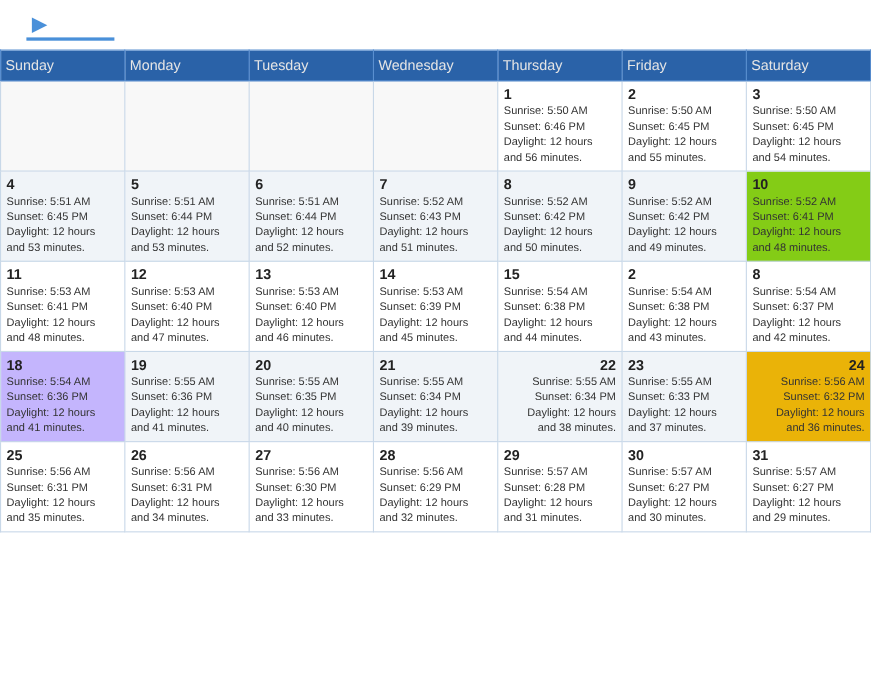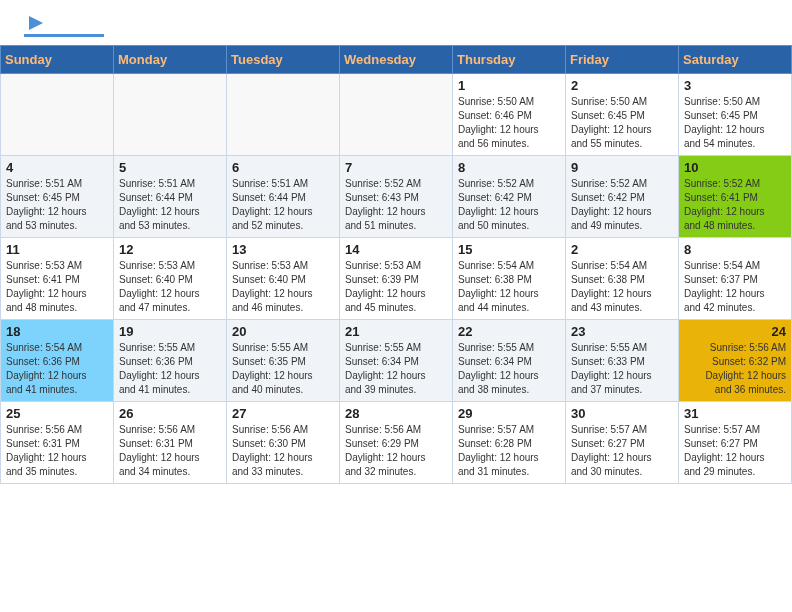--- a/index.html
+++ b/index.html
@@ -42,23 +42,23 @@
       color: #444;
       font-weight: normal;
     }
     .calendar {
       width: 100%;
       border-collapse: collapse;
       margin: 0 0 0 0;
     }
     .calendar th {
       background: #2a62a8;
-      color: #fdba74;
+      color: #e5e5e5;
       font-size: 13px;
-      font-weight: bold;
+      font-weight: normal;
       padding: 6px 4px;
       text-align: left;
       border: 1px solid #5a8fd0;
     }
     .calendar td {
       border: 1px solid #c8d8e8;
       vertical-align: top;
       padding: 4px 5px;
       width: 113px;
       min-height: 80px;
@@ -192,37 +192,37 @@
         <td>
           <span class="day-num">2</span>
           <div class="day-info">Sunrise: 5:54 AM<br>Sunset: 6:38 PM<br>Daylight: 12 hours<br>and 43 minutes.</div>
         </td>
         <td>
           <span class="day-num">8</span>
           <div class="day-info">Sunrise: 5:54 AM<br>Sunset: 6:37 PM<br>Daylight: 12 hours<br>and 42 minutes.</div>
         </td>
       </tr>
       <tr>
-        <td style="background: #7dd3fc;">
+        <td style="background: #c4b5fd;">
           <span class="day-num">18</span>
           <div class="day-info">Sunrise: 5:54 AM<br>Sunset: 6:36 PM<br>Daylight: 12 hours<br>and 41 minutes.</div>
         </td>
         <td style="background: rgb(240, 244, 248);">
           <span class="day-num">19</span>
           <div class="day-info">Sunrise: 5:55 AM<br>Sunset: 6:36 PM<br>Daylight: 12 hours<br>and 41 minutes.</div>
         </td>
         <td style="background: rgb(240, 244, 248);">
           <span class="day-num">20</span>
           <div class="day-info">Sunrise: 5:55 AM<br>Sunset: 6:35 PM<br>Daylight: 12 hours<br>and 40 minutes.</div>
         </td>
         <td style="background: rgb(240, 244, 248); margin-top: 23px;">
           <span class="day-num">21</span>
           <div class="day-info">Sunrise: 5:55 AM<br>Sunset: 6:34 PM<br>Daylight: 12 hours<br>and 39 minutes.</div>
         </td>
-        <td style="background: rgb(240, 244, 248);">
+        <td style="background: rgb(240, 244, 248); text-align: right;">
           <span class="day-num">22</span>
           <div class="day-info">Sunrise: 5:55 AM<br>Sunset: 6:34 PM<br>Daylight: 12 hours<br>and 38 minutes.</div>
         </td>
         <td style="background: rgb(240, 244, 248);">
           <span class="day-num">23</span>
           <div class="day-info">Sunrise: 5:55 AM<br>Sunset: 6:33 PM<br>Daylight: 12 hours<br>and 37 minutes.</div>
         </td>
         <td style="background: #eab308; text-align: right;">
           <span class="day-num">24</span>
           <div class="day-info">Sunrise: 5:56 AM<br>Sunset: 6:32 PM<br>Daylight: 12 hours<br>and 36 minutes.</div>

